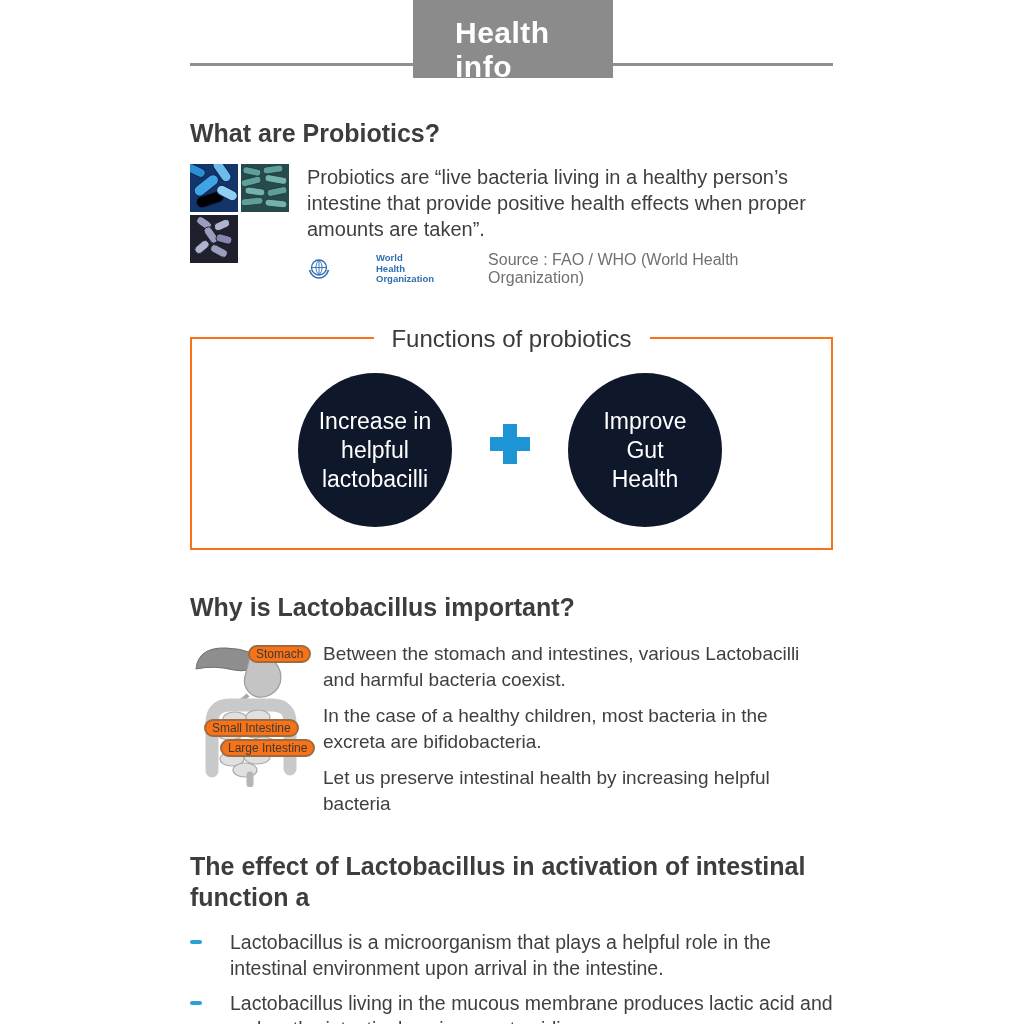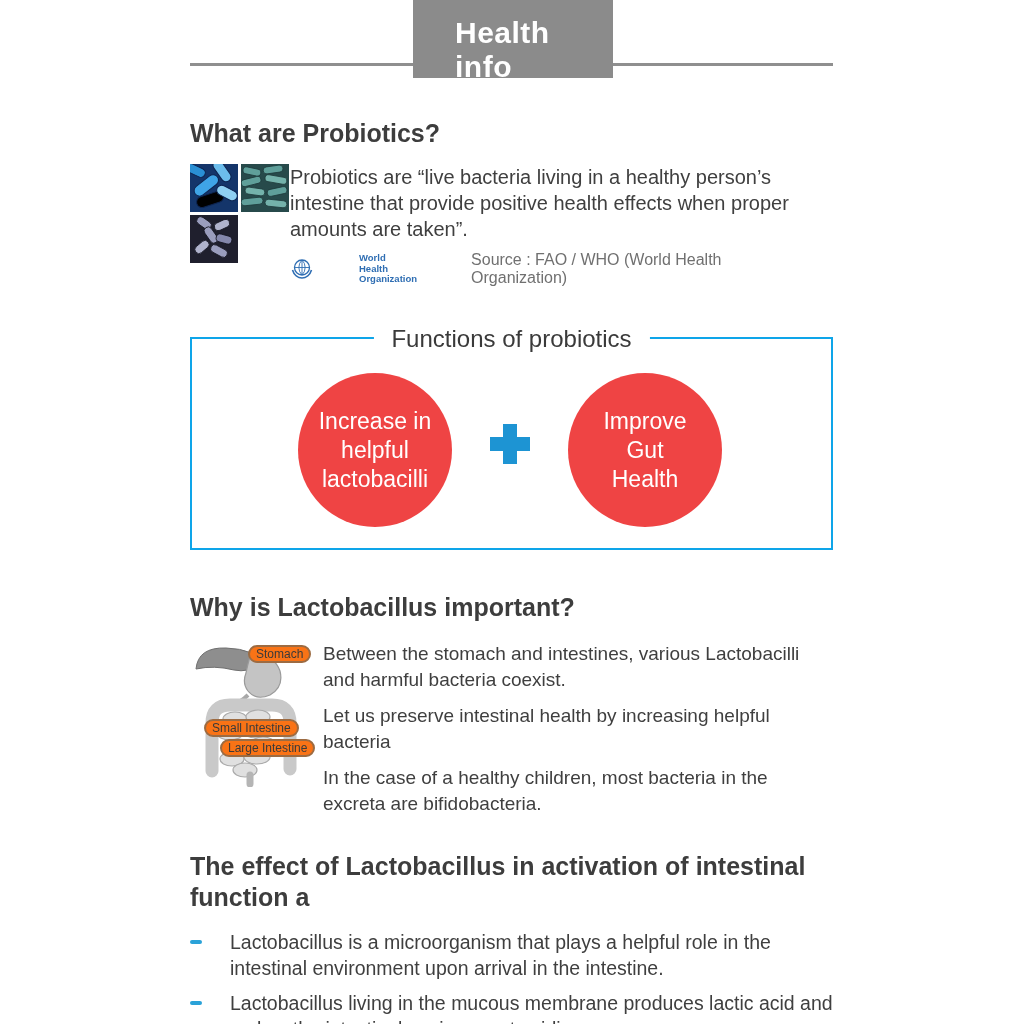--- a/index.html
+++ b/index.html
@@ -18,32 +18,32 @@
   .content { width:643px; margin-left:190px; }
   h2 { font-size:25px; line-height:31px; font-weight:700; color:#3d3d3d; }
   .body-text { font-size:19px; line-height:26px; color:#3f3f3f; }
   .media-row { display:flex; align-items:flex-start; }
 
   
   .sec-what h2 { margin-top:40px; }
   .sec-what .media-row { margin-top:15px; }
   .bacteria-grid { width:100px; flex-shrink:0; display:flex; flex-wrap:wrap; gap:3px; }
   .bacteria-grid svg { display:block; }
-  .what-text { width:526px; }
+  .what-text { margin-left:17px; width:526px; }
   .source-row { display:flex; align-items:center; margin-top:9px;gap:40px; }
   .who-emblem { flex-shrink:0; }
   .who-words { margin-left:5px; font-size:9.5px; font-weight:700; color:#2f6eb3; line-height:10.5px; }
   .source-label { margin-left:14px; font-size:16px; color:#707070; }
 
   
-  .fn-box { position:relative; margin-top:50px; height:213px; border:2px solid #0ea5e9; }
+  .fn-box { position:relative; margin-top:50px; height:213px; border:2px solid #f97316; }
   .fn-title { position:absolute; top:-17px; left:50%; transform:translateX(-50%);
               background:#ffffff; padding:0 18px; font-size:24px; line-height:33px;
               color:#3a3a3a; white-space:nowrap; }
-  .circle { position:absolute; width:154px; height:154px; border-radius:50%; background:#ef4444;
+  .circle { position:absolute; width:154px; height:154px; border-radius:50%; background:#0f172a;
             display:flex; align-items:center; justify-content:center; text-align:center; }
   .circle span { color:#ffffff; font-size:23px; line-height:29px; white-space:pre-line; }
   .circle-left { left:106px; top:34px; }
   .circle-right { left:376px; top:34px; }
   .plus-wrap { position:absolute; left:296px; top:83px; width:44px; height:44px; }
 
   
   .sec-why h2 { margin-top:42px; }
   .sec-why .media-row { margin-top:16px; }
   .organ-wrap { position:relative; width:122px; height:148px; flex-shrink:0; }
@@ -174,22 +174,22 @@
               <ellipse cx="55" cy="131" rx="12" ry="7"></ellipse>
             </g>
             <path d="M60 136 v9" stroke="#b5b5b5" stroke-width="7" stroke-linecap="round"></path>
           </svg>
           <span class="pill pill-stomach">Stomach</span>
           <span class="pill pill-small">Small Intestine</span>
           <span class="pill pill-large">Large Intestine</span>
         </div>
         <div class="why-text body-text">
           <p>Between the stomach and intestines, various Lactobacilli and harmful bacteria coexist.</p>
+          <p>In the case of a healthy children, most bacteria in the excreta are bifidobacteria.</p>
           <p>Let us preserve intestinal health by increasing helpful bacteria</p>
-          <p>In the case of a healthy children, most bacteria in the excreta are bifidobacteria.</p>
         </div>
       </div>
     </section>
 
     <section class="sec-effect">
       <h2>The effect of Lactobacillus in activation of intestinal function a</h2>
       <ul class="bullet-list">
         <li>
           <span class="dash"></span>
           <span class="body-text" style="font-size:19.5px;">Lactobacillus is a microorganism that plays a helpful role in the intestinal environment upon arrival in the intestine.</span>

